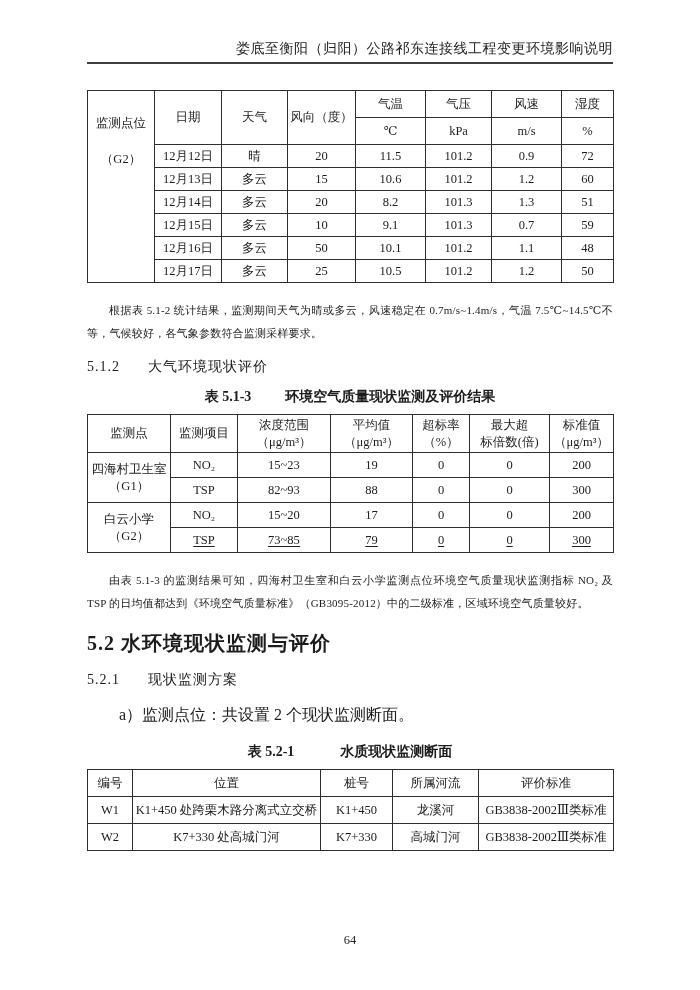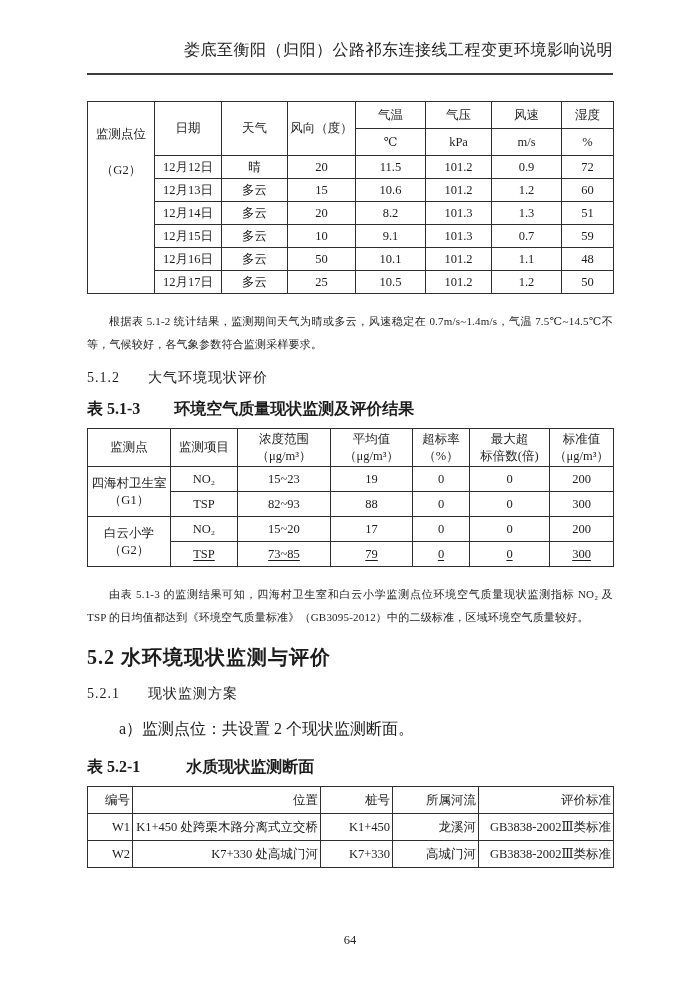--- a/index.html
+++ b/index.html
@@ -9,40 +9,40 @@
     font-family: "Liberation Serif", "DejaVu Serif", serif;
     color: #1c1c1c;
     position: relative;
     overflow: hidden;
   }
   .page {
     position: absolute; inset: 0;
     padding: 40px 87px 0 87px;
   }
   
-  .doc-header { text-align: right; font-size: 16px; color: #222; letter-spacing: 0.5px; padding-bottom: 12px; }
+  .doc-header { text-align: right; font-size: 14px; color: #222; letter-spacing: 0.5px; padding-bottom: 4px; }
   .header-rule { border: none; border-top: 2px solid #3d3d3d; margin-bottom: 26px; }
 
   
   table { border-collapse: collapse; table-layout: fixed; width: 526px; font-size: 12.5px; color: #1c1c1c; }
   td, th { border: 1px solid #2e2e2e; text-align: center; vertical-align: middle; font-weight: normal; padding: 1px 2px; line-height: 1.35; }
   .t-weather td, .t-weather th { height: 23px; margin-top: 40px; }
   .t-weather .hdr { height: 27px; }
   .t-weather .site-cell { vertical-align: top; padding-top: 14px; line-height: 2.9; }
   .t-air td, .t-air th { height: 25px; }
   .t-air .hdr2 { height: 38px; }
-  .t-water td, .t-water th { height: 27px; text-align: right; }
+  .t-water td, .t-water th { height: 27px; }
   .u { text-decoration: underline; text-underline-offset: 2px; }
 
   
   .para { font-size: 11px; line-height: 2.05; text-indent: 2em; text-align: justify; letter-spacing: 0.2px; }
   .h-sub { font-size: 14px; margin: 14px 0 10px 0; letter-spacing: 1px; }
   .h-sub .num { margin-right: 28px; }
   .h-bold { font-size: 20px; font-weight: bold; margin: 16px 0 10px 0; letter-spacing: 1px; }
-  .caption { text-align: left; font-weight: bold; font-size: 16px; margin: 12px 0 8px 0; }
+  .caption { text-align: center; font-weight: bold; font-size: 14px; margin: 12px 0 8px 0; }
   .caption .cap-label { margin-right: 34px; }
   .page-number { position: absolute; bottom: 42px; left: 0; width: 100%; text-align: center; font-size: 12.5px; color: #222; }
   .mt16 { margin-top: 16px; }
   .indent-a { text-indent: 2em; font-size: 16px; line-height: 2.0; margin-bottom: 2px; }
 </style>
 </head>
 <body>
 
 <div class="page">
 

